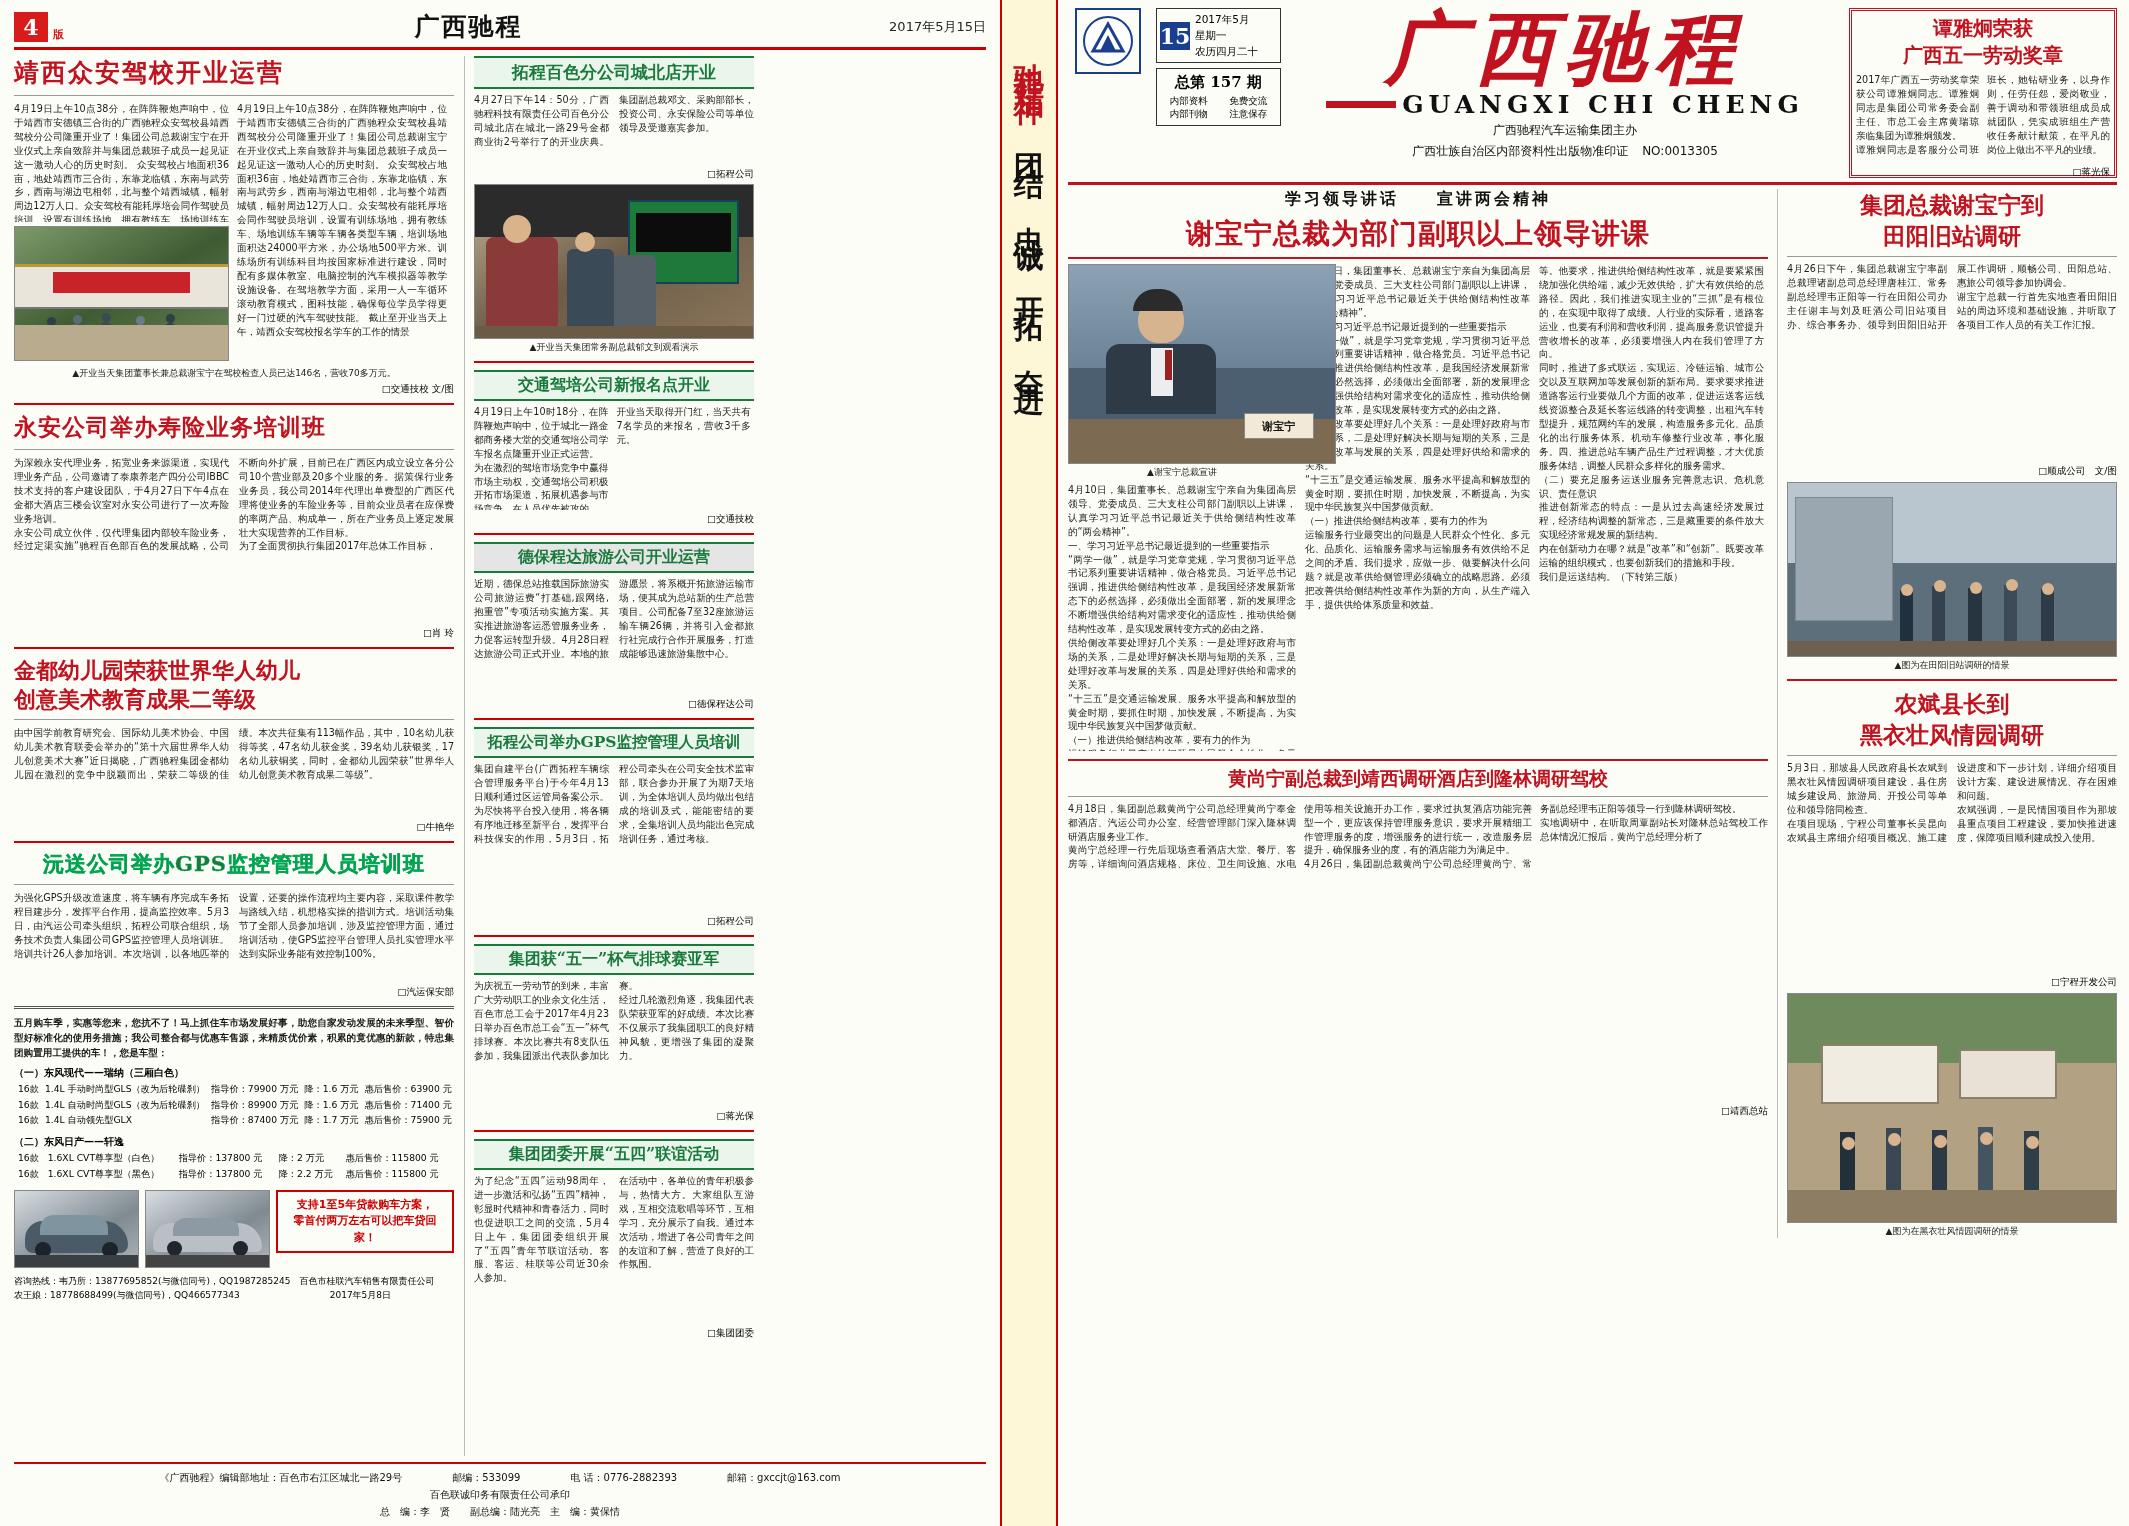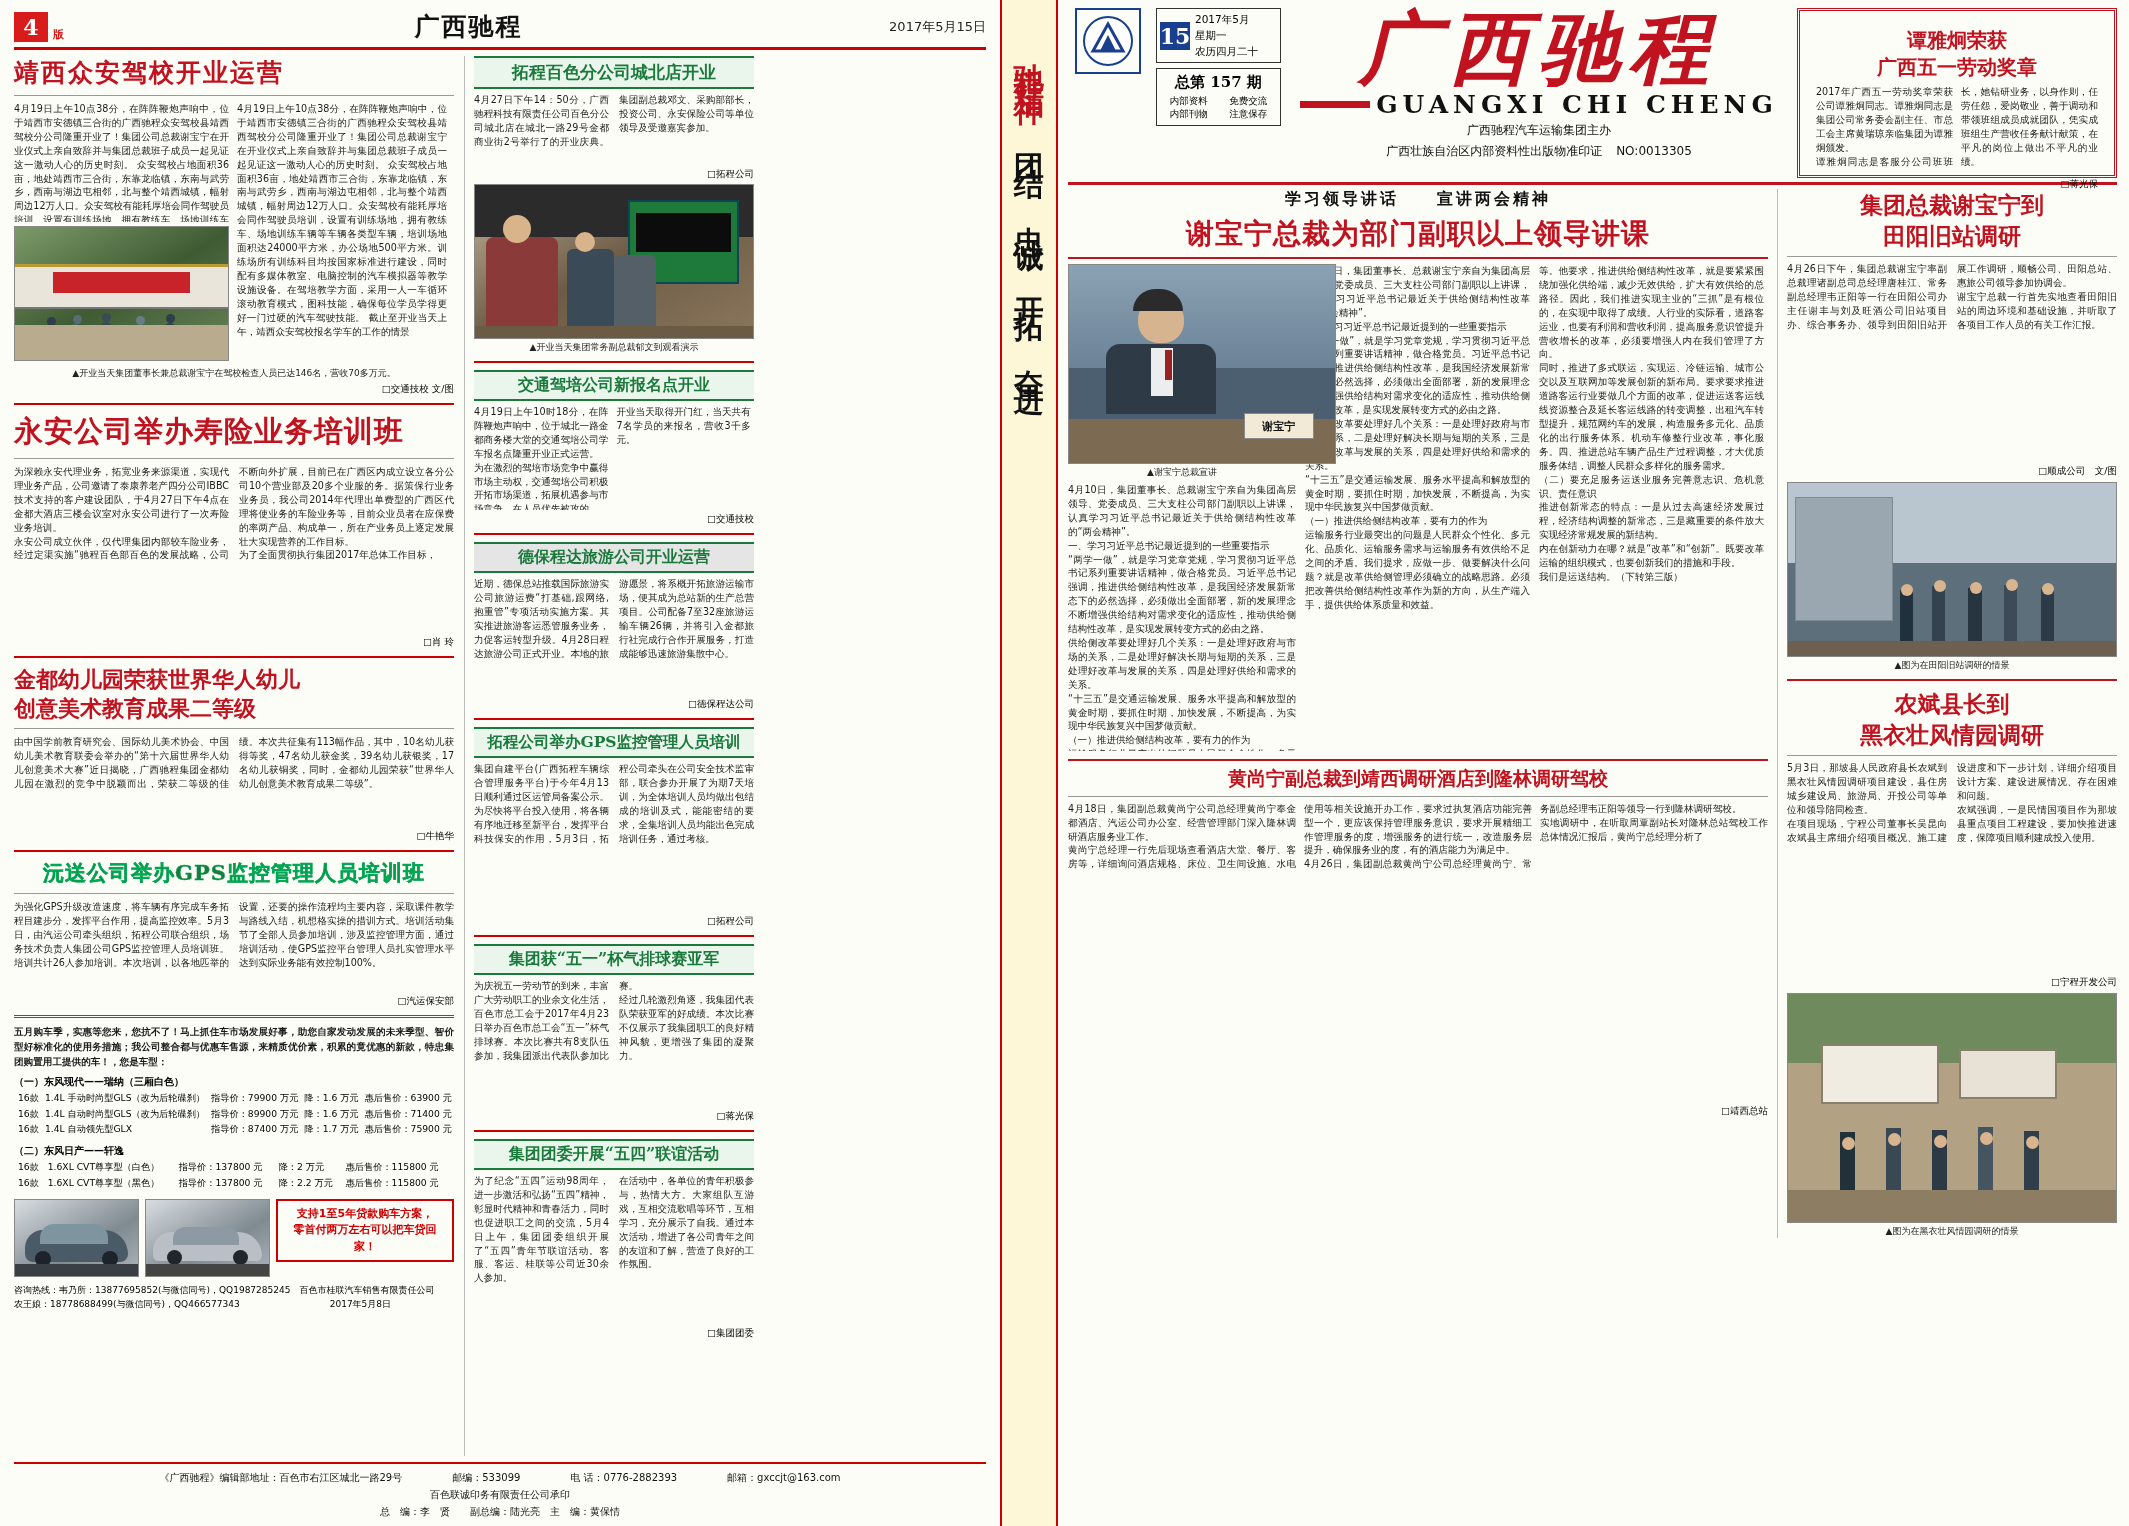--- a/index.html
+++ b/index.html
@@ -184,21 +184,21 @@
 截止至开业当天上午，靖西众安驾校报名学车的工作的情景</div>
             </div>
           </div>
           <div class="cap">▲开业当天集团董事长兼总裁谢宝宁在驾校检查人员已达146名，营收70多万元。</div>
           <div class="byline">□交通技校 文/图</div>
         </div>
 
         <div class="rule-thick"></div>
 
         <div>
-          <div class="hl-red" style="font-size:29px;letter-spacing:1px;">永安公司举办寿险业务培训班</div>
+          <div class="hl-red" style="font-size:23px;letter-spacing:1px;">永安公司举办寿险业务培训班</div>
           <div class="rule-thin"></div>
           <div class="body-text col2" style="height:168px;overflow:hidden;white-space:pre-line;">为深赖永安代理业务，拓宽业务来源渠道，实现代理业务产品，公司邀请了泰康养老产四分公司IBBC技术支持的客户建设团队，于4月27日下午4点在金都大酒店三楼会议室对永安公司进行了一次寿险业务培训。
 永安公司成立伙伴，仅代理集团内部较车险业务，经过定渠实施“驰程百色部百色的发展战略，公司不断向外扩展，目前已在广西区内成立设立各分公司10个营业部及20多个业服的务。据策保行业务业务员，我公司2014年代理出单费型的广西区代理将使业务的车险业务等，目前众业员者在应保费的率两产品、构成单一，所在产业务员上逐定发展壮大实现营养的工作目标。
 为了全面贯彻执行集团2017年总体工作目标，</div>
           <div class="byline">□肖 玲</div>
         </div>
 
         <div class="rule-thick"></div>
 
         <div>
@@ -421,21 +421,21 @@
           <div style="width:70px;height:7px;background:#c1121f;"></div>
           <div class="masthead-en">GUANGXI CHI CHENG</div>
         </div>
         <div class="masthead-sub">广西驰程汽车运输集团主办</div>
         <div class="masthead-sub" style="display:flex;justify-content:center;gap:14px;">
           <span>广西壮族自治区内部资料性出版物准印证</span>
           <span>NO:0013305</span>
         </div>
       </div>
 
-      <div style="width:320px;border:3px double #c1121f;padding:16px;">
+      <div style="width:268px;border:3px double #c1121f;padding:4px;">
         <div class="side-head" style="font-size:20px;white-space:pre-line;">谭雅炯荣获
 广西五一劳动奖章</div>
         <div class="body-text" style="height:90px;overflow:hidden;margin-top:4px;white-space:pre-line;column-count:2;column-gap:8px;">2017年广西五一劳动奖章荣获公司谭雅炯同志。谭雅炯同志是集团公司常务委会副主任、市总工会主席黄瑞琼亲临集团为谭雅炯颁发。
 谭雅炯同志是客服分公司班班长，她钻研业务，以身作则，任劳任怨，爱岗敬业，善于调动和带领班组成员成就团队，凭实成班组生产营收任务献计献策，在平凡的岗位上做出不平凡的业绩。</div>
         <div class="byline">□蒋光保</div>
       </div>
     </div>
 
     <div style="border-top:3px solid #c1121f;margin-top:4px;"></div>
 

